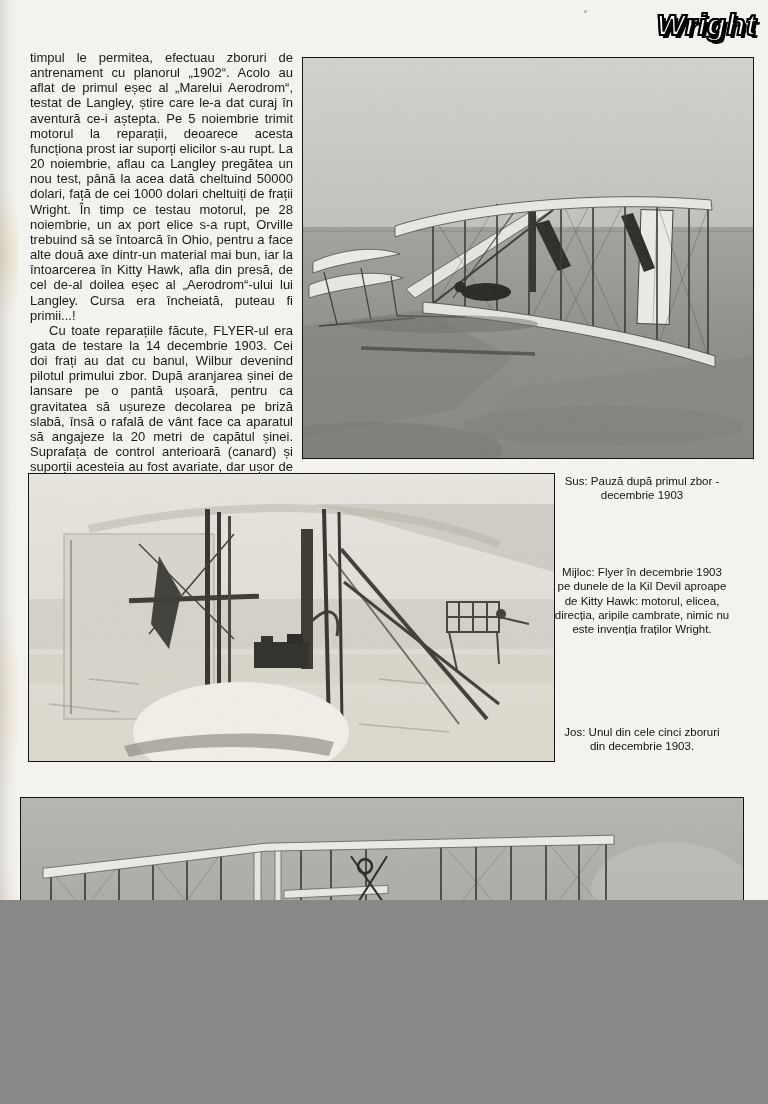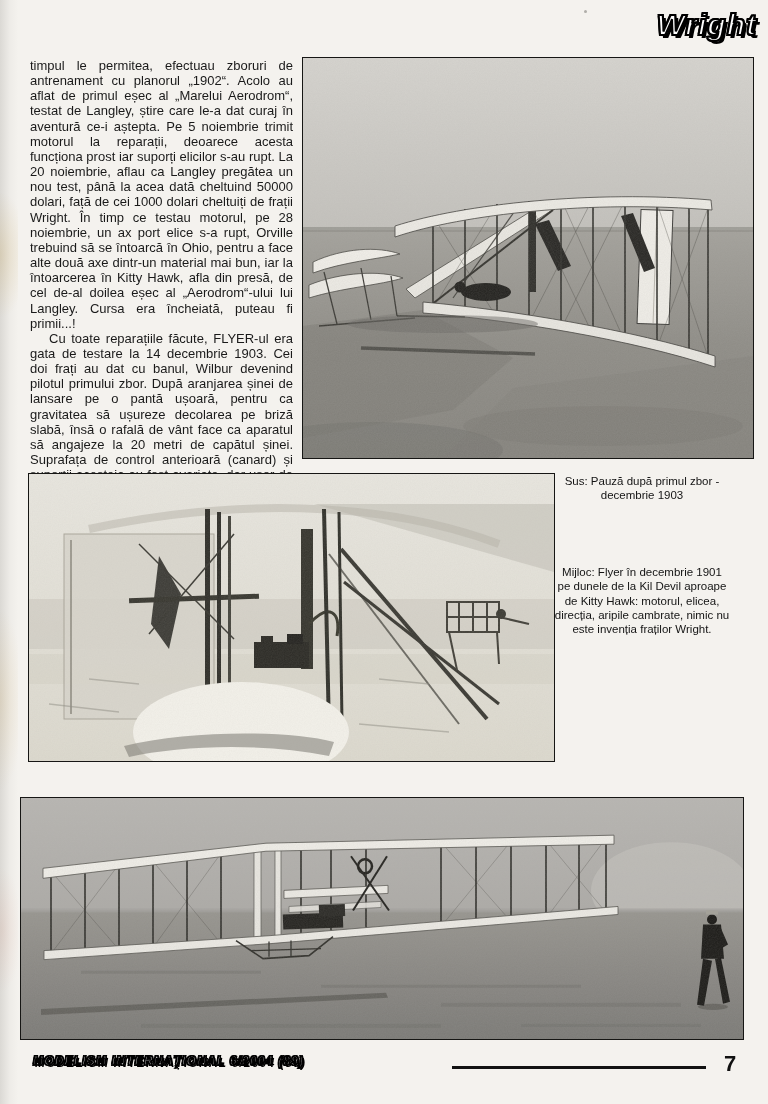--- a/index.html
+++ b/index.html
@@ -1,17 +1,17 @@
 <!DOCTYPE html>
 <html><head>
 <meta charset="utf-8">
 <style>
   html,body{margin:0;padding:0;background:#888;}
   .page{
-    position:relative;width:768px;height:1104px;margin:0 auto;
+    position:relative;width:768px;height:900px;margin:0 auto;
     background:#f4f2ee;overflow:hidden;
     font-family:"Liberation Sans","DejaVu Sans",sans-serif;color:#1a1a1a;
   }
   
   .edge-artifact{
     position:absolute;left:0;top:0;width:18px;height:1104px;pointer-events:none;
     background:
       radial-gradient(40px 90px at 0px 255px, rgba(190,150,60,0.20), transparent 70%),
       radial-gradient(34px 130px at 0px 700px, rgba(200,160,80,0.16), transparent 70%),
       radial-gradient(28px 90px at 2px 930px, rgba(205,125,100,0.13), transparent 70%),
@@ -23,21 +23,21 @@
   .bubble{
     color:#fff;font-weight:bold;font-style:italic;
     -webkit-text-stroke:2.1px #000;
     text-shadow:3px 3px 0 #000,-1px -1px 0 #000,1px -1px 0 #000,-1px 1px 0 #000,1px 1px 0 #000;
   }
   .header-title{
     position:absolute;top:10px;right:11px;margin:0;
     font-size:30px;letter-spacing:1px;line-height:1;
   }
   .article{
-    position:absolute;left:30px;top:58px;width:263px;
+    position:absolute;left:30px;top:50px;width:263px;
     font-size:13px;line-height:15.15px;text-align:justify;
   }
   .article p{margin:0;}
   .article p.indent{text-indent:19px;}
   figure.photo{position:absolute;margin:0;border:1.5px solid #161614;background:#cfcdc8;}
   figure.photo svg{display:block;width:100%;height:100%;}
   .photo-top{left:302px;top:57px;width:450px;height:400px;}
   .photo-mid{left:28px;top:473px;width:525px;height:287px;}
   .photo-bottom{left:20px;top:797px;width:722px;height:241px;}
   .caption{
@@ -205,25 +205,27 @@
       <g stroke="#8d8b82" stroke-width="1.5" opacity="0.5">
         <line x1="20" y1="230" x2="90" y2="238"></line>
           <line x1="330" y1="250" x2="420" y2="258"></line>
         <line x1="350" y1="205" x2="400" y2="210"></line>
           <line x1="60" y1="205" x2="110" y2="210"></line>
       </g>
       <rect x="0" y="0" width="525" height="287" filter="url(#g2)" opacity="0.4"></rect>
     </svg>
   </figure>
 
-  <div class="caption caption-mid">Mijloc: Flyer în decembrie 1901
+  <div class="caption caption-mid">Mijloc: Flyer în decembrie 1903
 pe dunele de la Kil Devil aproape
 de Kitty Hawk: motorul, elicea,
 direcția, aripile cambrate, nimic nu
 este invenția fraților Wright.</div>
+  <div class="caption caption-bot">Jos: Unul din cele cinci zboruri
+din decembrie 1903.</div>
 
   <figure class="photo photo-bottom">
     <svg viewBox="0 0 722 240" preserveAspectRatio="none">
       <defs>
         <linearGradient id="sky3" x1="0" y1="0" x2="0" y2="1">
           <stop offset="0" stop-color="#b8b6b2"></stop>
             <stop offset="1" stop-color="#acaaa6"></stop>
         </linearGradient>
         <linearGradient id="gnd3" x1="0" y1="0" x2="0" y2="1">
           <stop offset="0" stop-color="#97958f"></stop>

